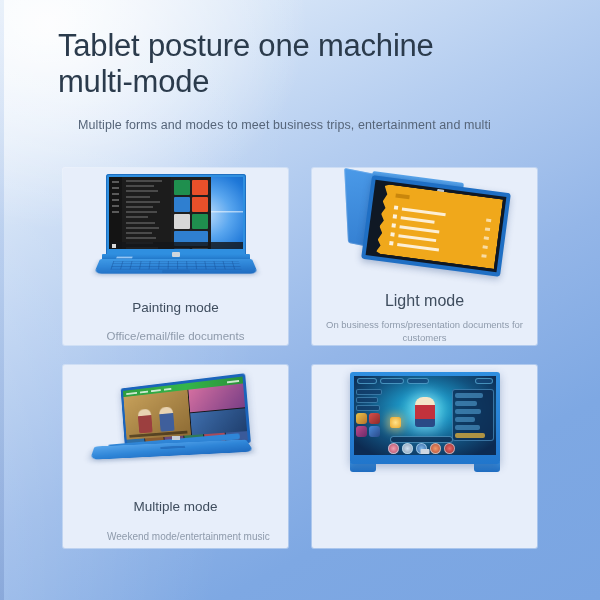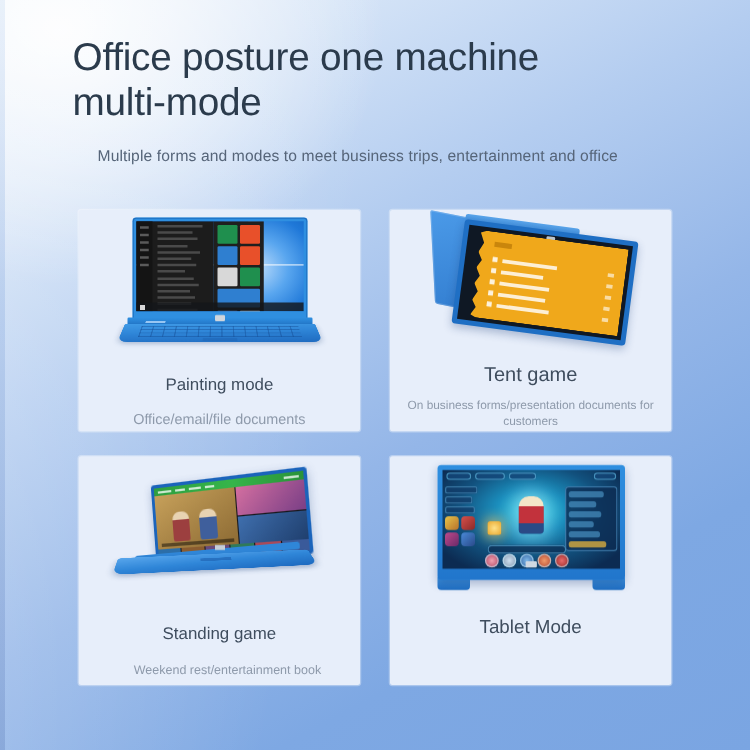--- a/index.html
+++ b/index.html
@@ -321,22 +321,22 @@
   .tab-feet { position:absolute; left:0; top:90px; width:150px; height:10px; display:flex; justify-content:space-between; }
   .tab-feet b { width:26px; height:10px; background:linear-gradient(180deg,#3f95e2,#1f6ec3); border-radius:0 0 3px 3px; display:block; }
 </style>
 </head>
 <body>
 
 <div class="page">
   <div class="edge-left"></div>
 
   <div class="header">
-    <h1 class="title">Office posture one machine multi-mode</h1>
-    <p class="subtitle">Multiple forms and modes to meet business trips, entertainment and office</p>
+    <h1 class="title">Tablet posture one machine multi-mode</h1>
+    <p class="subtitle">Multiple forms and modes to meet business trips, entertainment and multi</p>
   </div>
 
   <div class="grid">
 
     <div class="card c1">
       <div class="card-media">
         <div class="device nb">
           <div class="nb-lid">
             <div class="nb-screen">
               <div class="win-rays"></div>
@@ -427,21 +427,21 @@
                 <div class="tent-row">
                     <span class="bx"></span>
                     <span class="ln" style="width:42px"></span>
                     <span class="rg"></span>
                   </div>
               </div>
             </div>
           </div>
         </div>
       </div>
-      <div class="card-title">Tent game</div>
+      <div class="card-title">Light mode</div>
       <div class="card-sub">On business forms/presentation documents for customers</div>
     </div>
 
     <div class="card c3">
       <div class="card-media">
         <div class="device stand">
           <div class="st-lid">
             <div class="st-screen">
               <div class="st-top">
                 <i style="width:14px"></i>
@@ -469,22 +469,22 @@
                 <b style="background:#a84a5a"></b>
                 <b style="background:#3a5a9a"></b>
               </div>
             </div>
           </div>
           <div class="st-hinge"></div>
           <div class="st-base"></div>
           <div class="st-cam" style="bottom:auto;top:63px"></div>
         </div>
       </div>
-      <div class="card-title">Standing game</div>
-      <div class="card-sub">Weekend rest/entertainment book</div>
+      <div class="card-title">Multiple mode</div>
+      <div class="card-sub">Weekend mode/entertainment music</div>
     </div>
 
     <div class="card c4">
       <div class="card-media">
         <div class="device tab">
           <div class="tab-feet">
               <b></b>
               <b></b>
             </div>
           <div class="tab-body">
@@ -522,17 +522,16 @@
                 <b style="background:radial-gradient(circle,#cfe0f0,#7a8fa8)"></b>
                 <b style="background:radial-gradient(circle,#7fb8e8,#2a5a9a)"></b>
                 <b style="background:radial-gradient(circle,#f09a6a,#a83a2a)"></b>
                 <b style="background:radial-gradient(circle,#e86a6a,#8a2020)"></b>
               </div>
               <div class="tab-cam"></div>
             </div>
           </div>
         </div>
       </div>
-      <div class="card-title">Tablet Mode</div>
     </div>
 
   </div>
 </div>
 
 </body></html>

